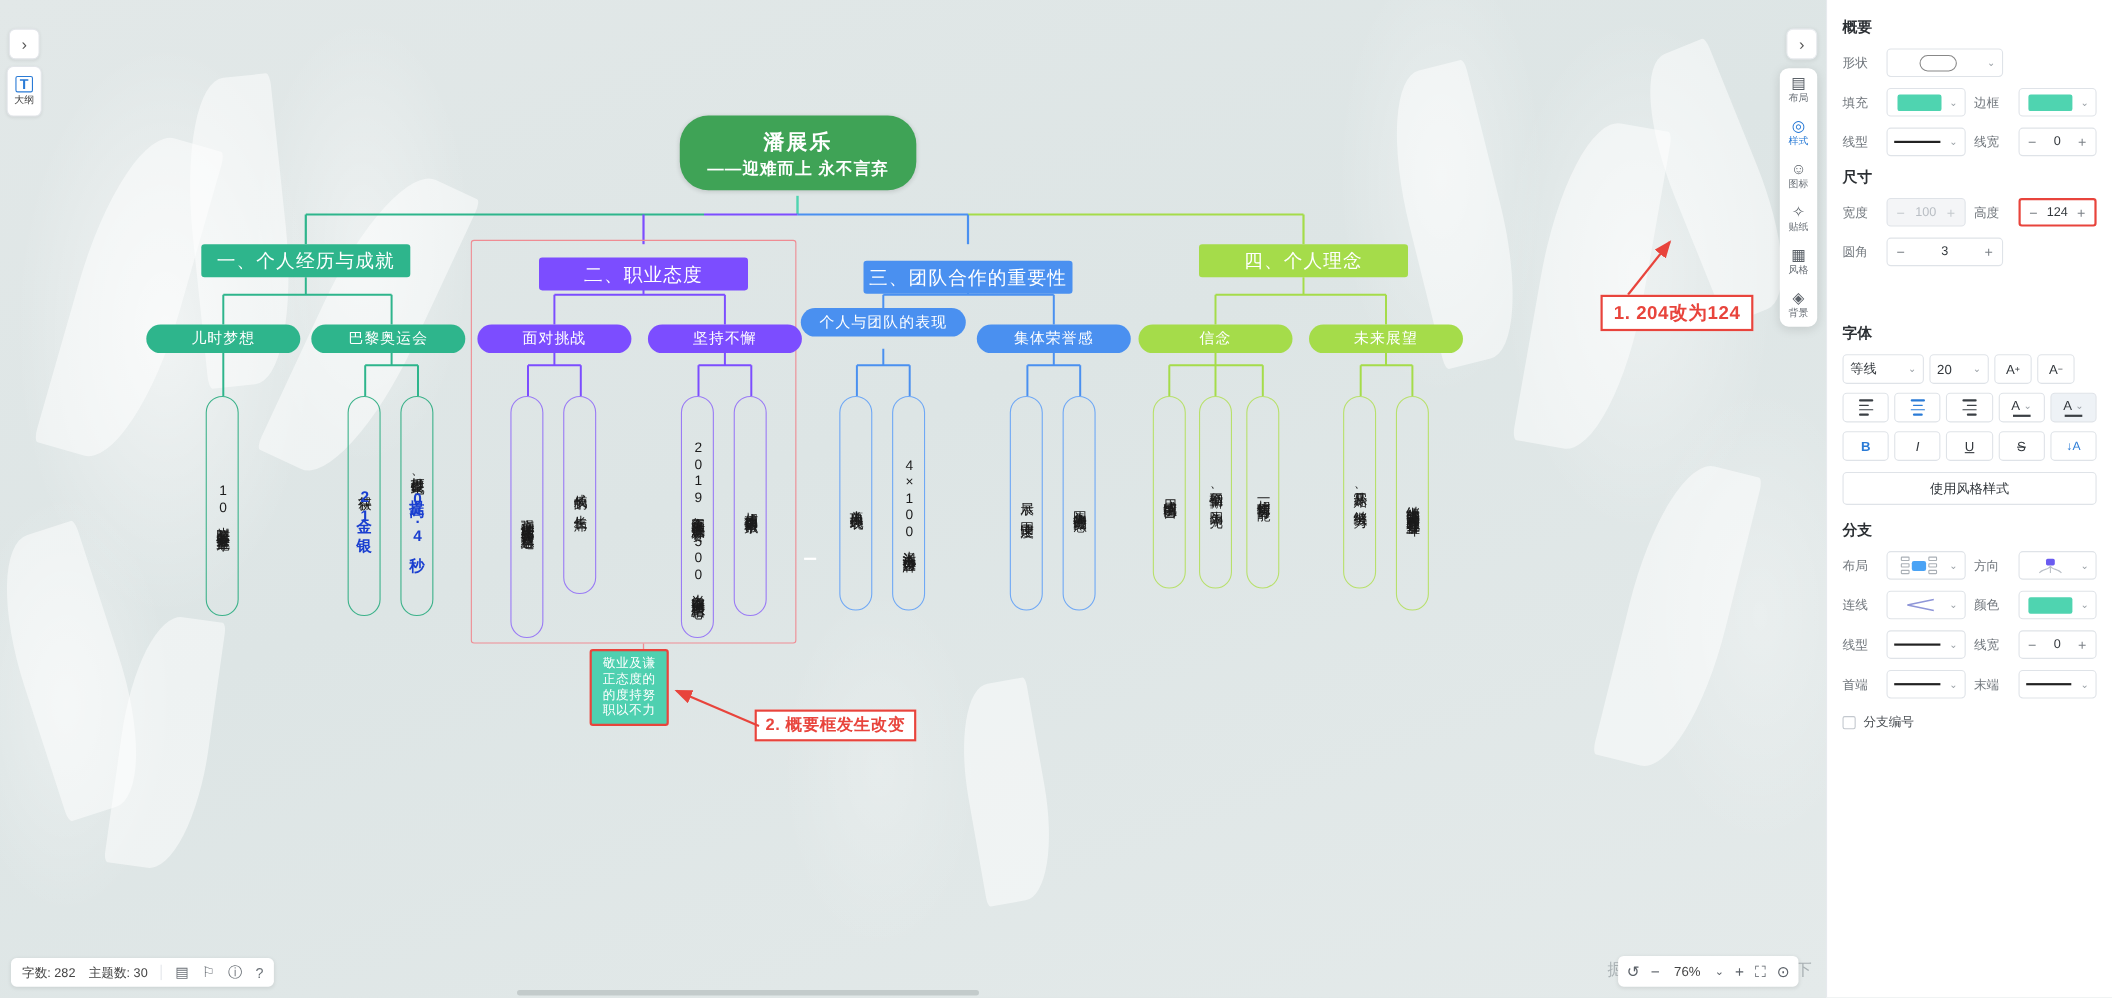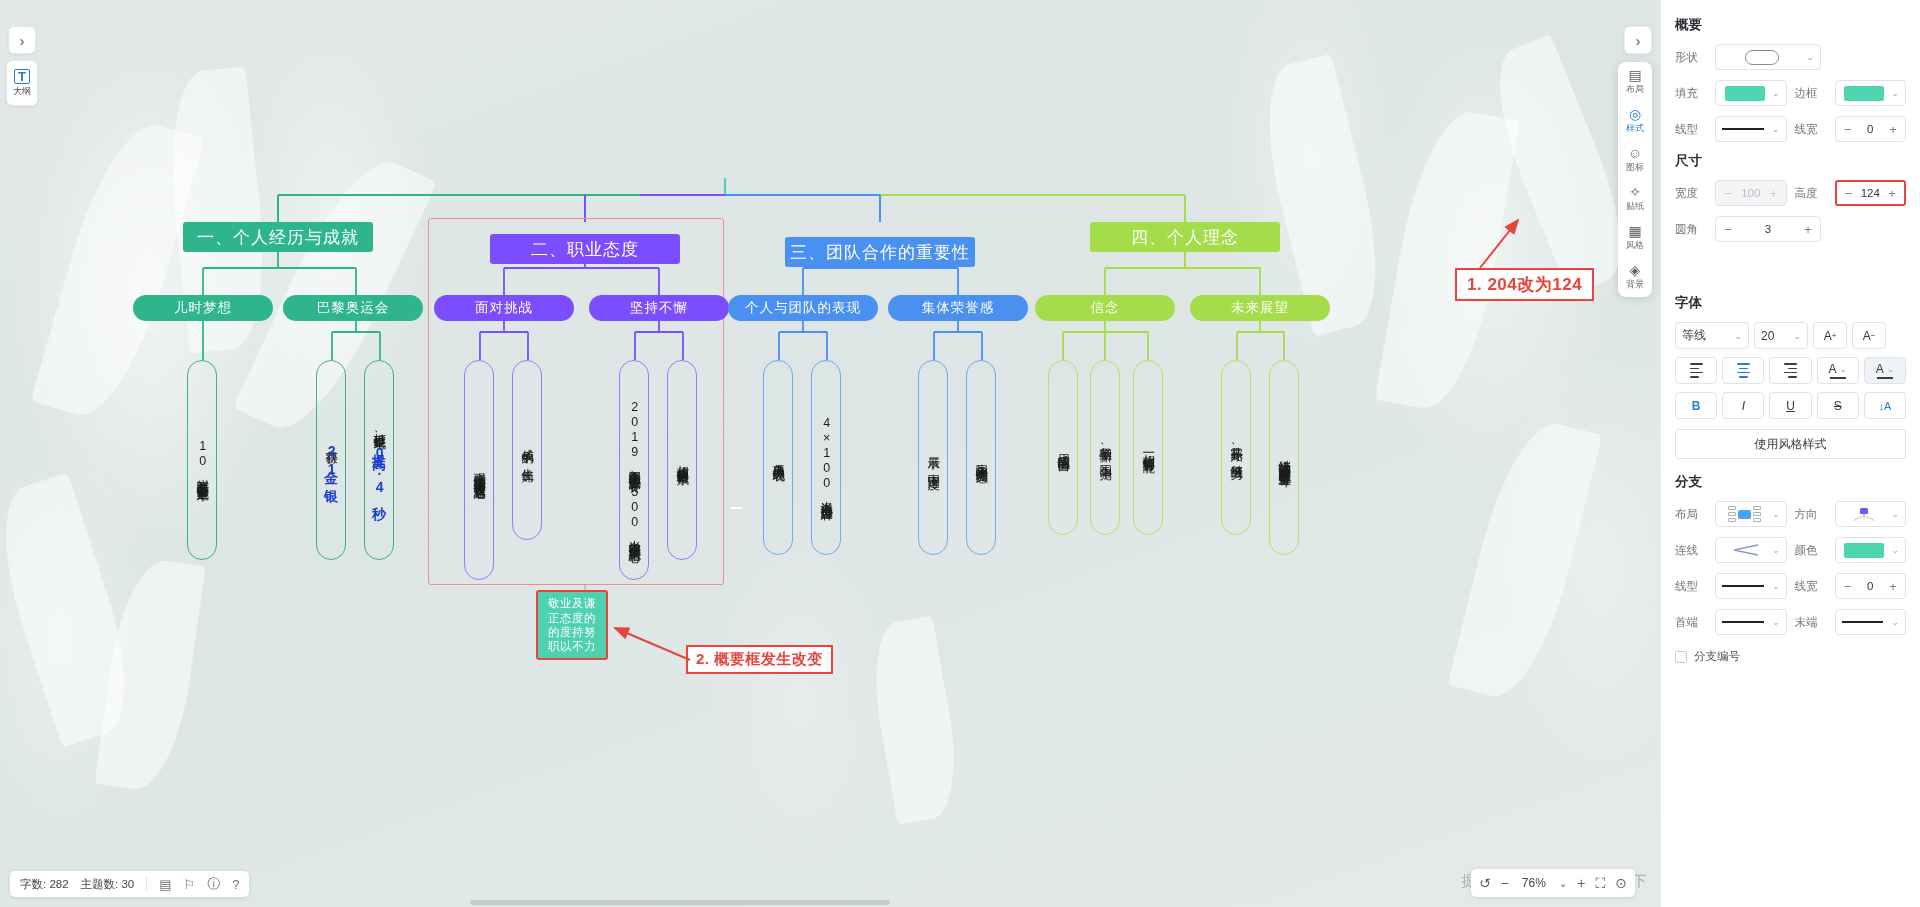--- a/index.html
+++ b/index.html
@@ -225,20 +225,24 @@
       <path d="M958,317 L958,332 M934,332 L982,332 M934,332 L934,360 M982,332 L982,360" stroke="#4a90f0" stroke-width="1.8" fill="none"></path>
 
       <path d="M1185,252 L1185,268 M1105,268 L1260,268 M1105,268 L1105,295 M1260,268 L1260,295" stroke="#a5dc4a" stroke-width="1.8" fill="none"></path>
       <path d="M1105,317 L1105,332 M1063,332 L1148,332 M1063,332 L1063,360 M1105,332 L1105,360 M1148,332 L1148,360" stroke="#a5dc4a" stroke-width="1.8" fill="none"></path>
       <path d="M1260,317 L1260,332 M1237,332 L1284,332 M1237,332 L1237,360 M1284,332 L1284,360" stroke="#a5dc4a" stroke-width="1.8" fill="none"></path>
 
       <path d="M731,508 L742,508" stroke="#ffffff" stroke-width="2" fill="none"></path>
       <path d="M585,585 L585,600" stroke="#ef8c93" stroke-width="1.2" fill="none"></path>
     </svg>
 
+    <div class="node root" style="left: 618px; top: 105px; width: 215px; height: 68px; background: rgb(63, 163, 86);">
+      <span class="t1">潘展乐</span>
+      <span class="t2">——迎难而上  永不言弃</span>
+    </div>
 
     <div class="node lv1" style="left:183px;top:222px;width:190px;height:30px;background:#2eb58c;">
       <span>一、个人经历与成就</span>
     </div>
     <div class="node lv2" style="left:133px;top:295px;width:140px;height:26px;background:#2eb58c;">
       <span>儿时梦想</span>
     </div>
     <div class="node lv2" style="left:283px;top:295px;width:140px;height:26px;background:#2eb58c;">
       <span>巴黎奥运会</span>
     </div>
@@ -273,21 +277,21 @@
     <div class="vnode" style="left:619px;top:360px;width:30px;height:220px;border-color:#9a7bf5;">
       <span>2019年全国夏季游泳锦标赛1500米自由泳夺冠后重拾信心</span>
     </div>
     <div class="vnode" style="left:667px;top:360px;width:30px;height:200px;border-color:#9a7bf5;">
       <span>相信成功来自日常积累</span>
     </div>
 
     <div class="node lv1" style="left:785px;top:222px;width:190px;height:30px;background:#4a90f0;margin-top:15px;">
       <span>三、团队合作的重要性</span>
     </div>
-    <div class="node lv2" style="left:728px;top:295px;width:150px;height:26px;background:#4a90f0;text-align:right;">
+    <div class="node lv2" style="left:728px;top:280px;width:150px;height:26px;background:#4a90f0;text-align:right;">
       <span>个人与团队的表现</span>
     </div>
     <div class="node lv2" style="left:888px;top:295px;width:140px;height:26px;background:#4a90f0;">
       <span>集体荣誉感</span>
     </div>
     <div class="vnode" style="left:763px;top:360px;width:30px;height:195px;border-color:#6fa8f5;">
       <span>单人项目的表现</span>
     </div>
     <div class="vnode" style="left:811px;top:360px;width:30px;height:195px;border-color:#6fa8f5;">
       <span>4×100米混合泳接力金牌</span>

